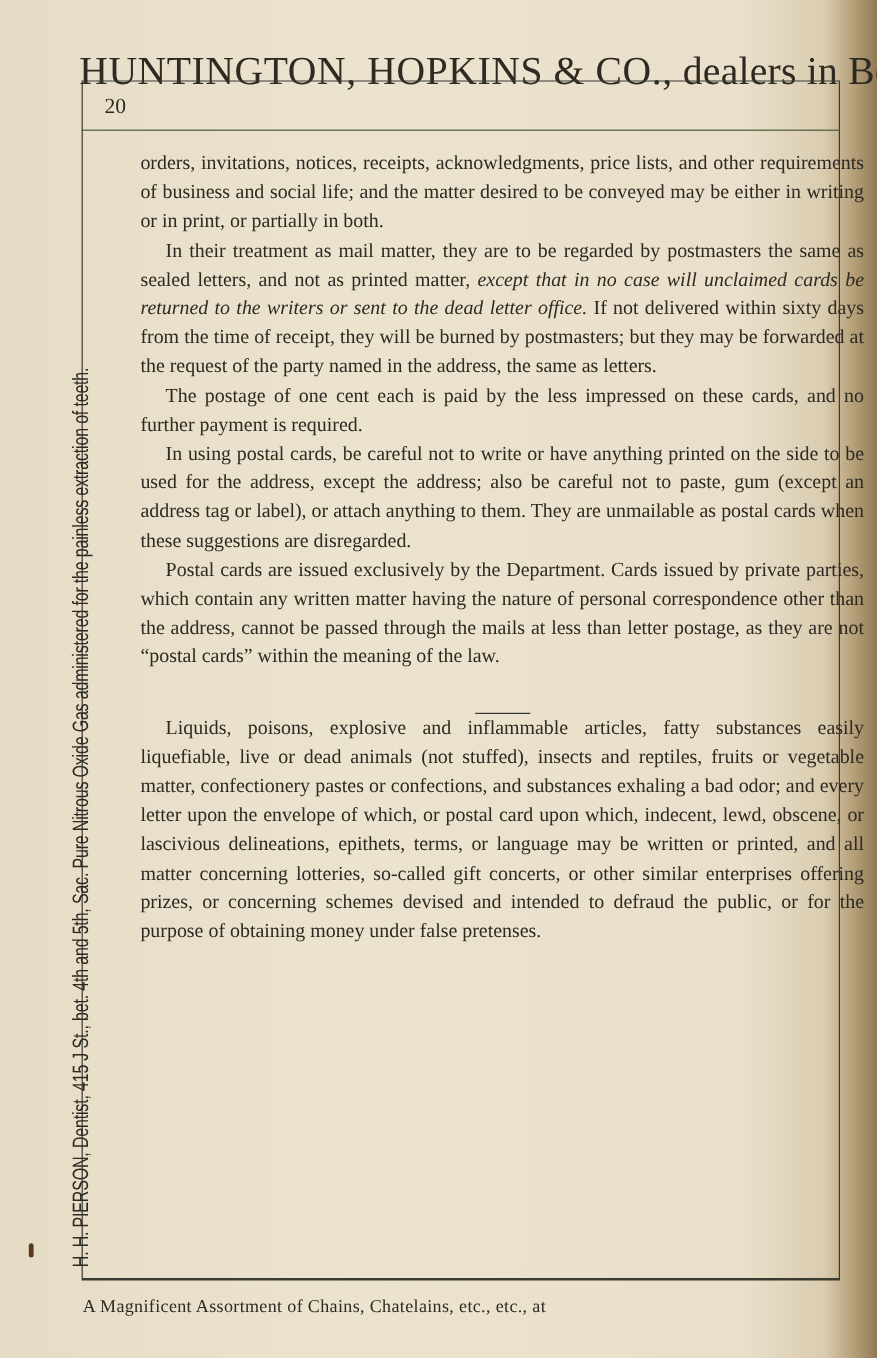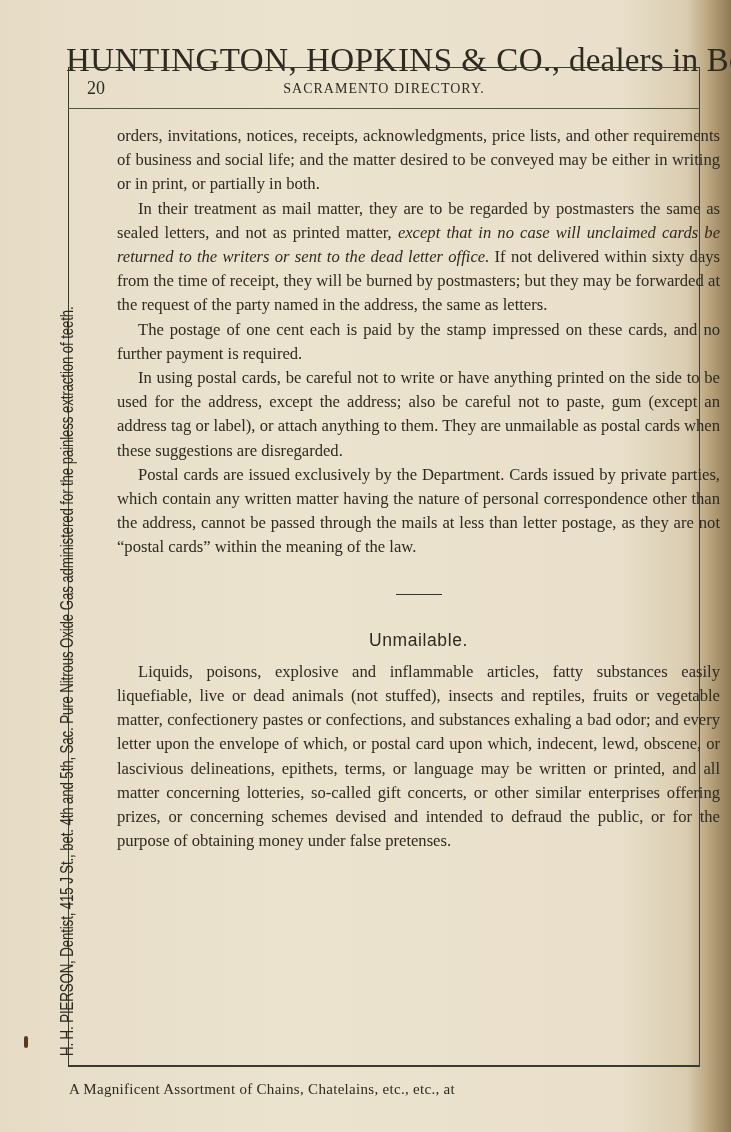--- a/index.html
+++ b/index.html
@@ -62,31 +62,29 @@
 <body>
 
 <div class="top-ad">
   <span class="caps">HUNTINGTON, HOPKINS &amp; CO.,</span><span> dealers in Bolts,</span>
 </div>
 
 <div class="frame"></div>
 
 <div class="running-head">
   <span class="page-num">20</span>
-  <div class="dir-title">SACRAMENTO DIRECTORY.</div>
 </div>
 
 <div class="content">
   <p>orders, invitations, notices, receipts, acknowledgments, price lists, and other requirements of business and social life; and the matter desired to be conveyed may be either in writing or in print, or partially in both.</p>
   <p class="ind"><span>In their treatment as mail matter, they are to be regarded by postmasters the same as sealed letters, and not as printed matter, </span><em>except that in no case will unclaimed cards be returned to the writers or sent to the dead letter office.</em><span>  If not delivered within sixty days from the time of receipt, they will be burned by postmasters; but they may be forwarded at the request of the party named in the address, the same as letters.</span></p>
-  <p class="ind">The postage of one cent each is paid by the stamp impressed on these cards, and no further payment is required.</p>
+  <p class="ind">The postage of one cent each is paid by the less impressed on these cards, and no further payment is required.</p>
   <p class="ind">In using postal cards, be careful not to write or have anything printed on the side to be used for the address, except the address; also be careful not to paste, gum (except an address tag or label), or attach anything to them.  They are unmailable as postal cards when these suggestions are disregarded.</p>
   <p class="ind">Postal cards are issued exclusively by the Department.  Cards issued by private parties, which contain any written matter having the nature of personal correspondence other than the address, cannot be passed through the mails at less than letter postage, as they are not “postal cards” within the meaning of the law.</p>
   <div class="rule-short"></div>
-  <div class="section-title">Unmailable.</div>
   <p class="ind">Liquids, poisons, explosive and inflammable articles, fatty substances easily liquefiable, live or dead animals (not stuffed), insects and reptiles, fruits or vegetable matter, confectionery pastes or confections, and substances exhaling a bad odor; and every letter upon the envelope of which, or postal card upon which, indecent, lewd, obscene, or lascivious delineations, epithets, terms, or language may be written or printed, and all matter concerning lotteries, so-called gift concerts, or other similar enterprises offering prizes, or concerning schemes devised and intended to defraud the public, or for the purpose of obtaining money under false pretenses.</p>
 </div>
 
 <div class="side-ad">
   <span>H. H. PIERSON, Dentist, 415 J St., bet. 4th and 5th, Sac.   Pure Nitrous Oxide Gas administered for the painless extraction of teeth.</span>
 </div>
 
 <div class="speck"></div>
 
 <div class="bottom-ad">A Magnificent Assortment of Chains, Chatelains, etc., etc., at</div>

